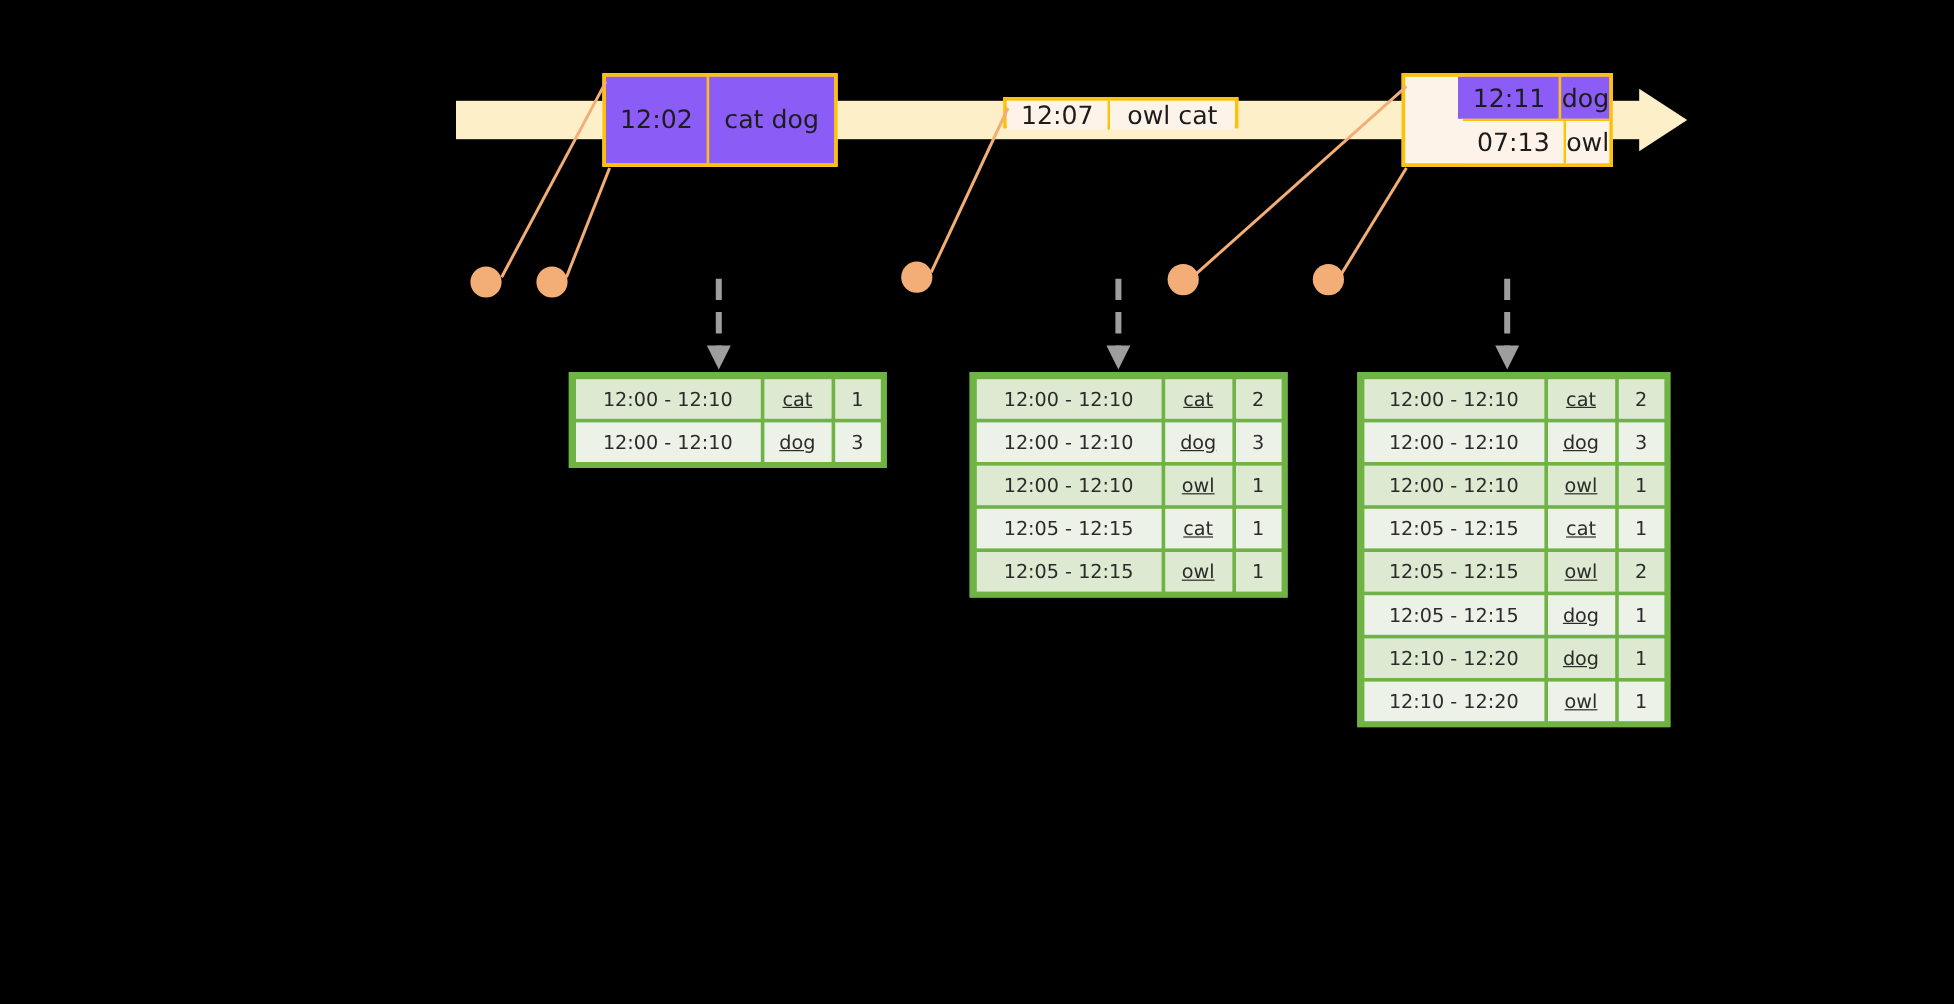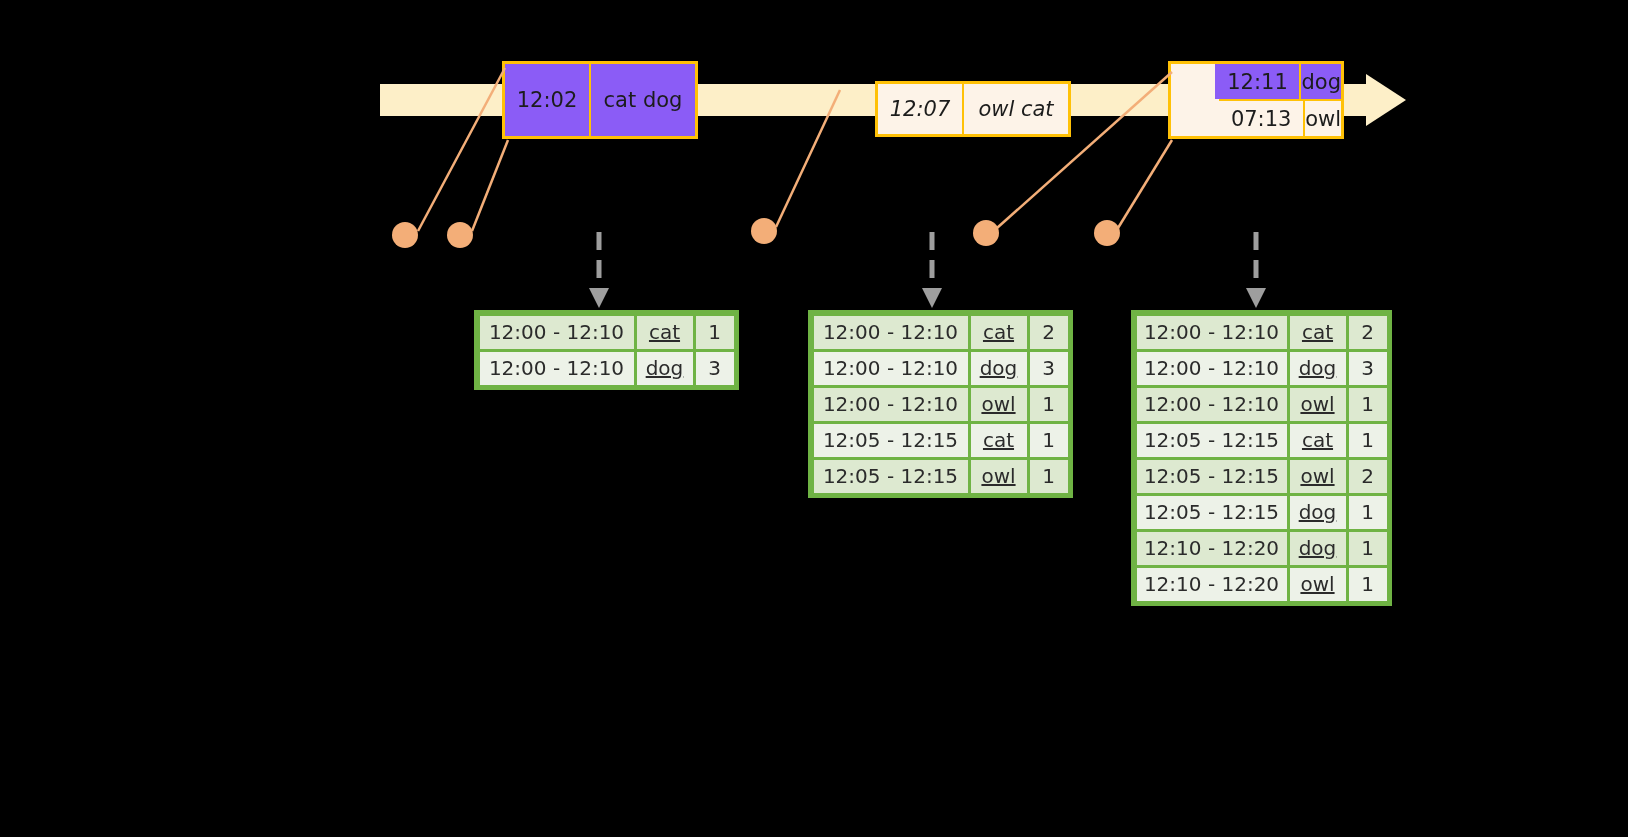--- a/index.html
+++ b/index.html
@@ -33,21 +33,21 @@
   
   .dash{position:absolute;}
 
   
   .rt{position:absolute;border:4px solid #6FB344;box-sizing:border-box;
       background:#6FB344;display:flex;flex-direction:column;}
   .rt-row{display:flex;}
   .rt-row.dark .rt-c{background:#DDE9D0;}
   .rt-row.light .rt-c{background:#EDF2E8;}
   .rt-c{display:flex;align-items:center;justify-content:center;
-        font-size:20px;color:#2b2b2b;box-sizing:border-box;
+        font-size:16px;color:#2b2b2b;box-sizing:border-box;
         height:33px;margin:1.5px;}
   .rt-c.win{width:154px;}
   .rt-c.key{width:56px;text-decoration:underline;}
   .rt-c.cnt{width:38px;}
   .rt.wide .rt-c.win{width:150px;}
 </style>
 </head>
 <body>
 
 <div id="stage">
@@ -55,21 +55,21 @@
   <div class="tl-bar" style="left:380px;top:84px;width:988px;height:32px;"></div>
   <div class="tl-arrow" style="left:1366px;top:74px;"></div>
 
   <div class="ev" style="left:502px;top:61px;width:196px;height:78px;">
     <div class="ev-row dark">
       <div class="ev-c time">12:02</div>
       <div class="ev-c val">cat dog</div>
     </div>
   </div>
 
-  <div class="ev" style="left:875px;top:81px;width:196px;height:56px;font-style:italic;">
+  <div class="ev" style="left:836px;top:81px;width:196px;height:26px;">
     <div class="ev-row light">
       <div class="ev-c time">12:07</div>
       <div class="ev-c val">owl cat</div>
     </div>
   </div>
 
   <div class="ev" style="left:1168px;top:61px;width:176px;height:78px;align-items:flex-end;">
     <div class="ev-row dark">
       <div class="ev-c time">12:11</div>
       <div class="ev-c val">dog</div>

